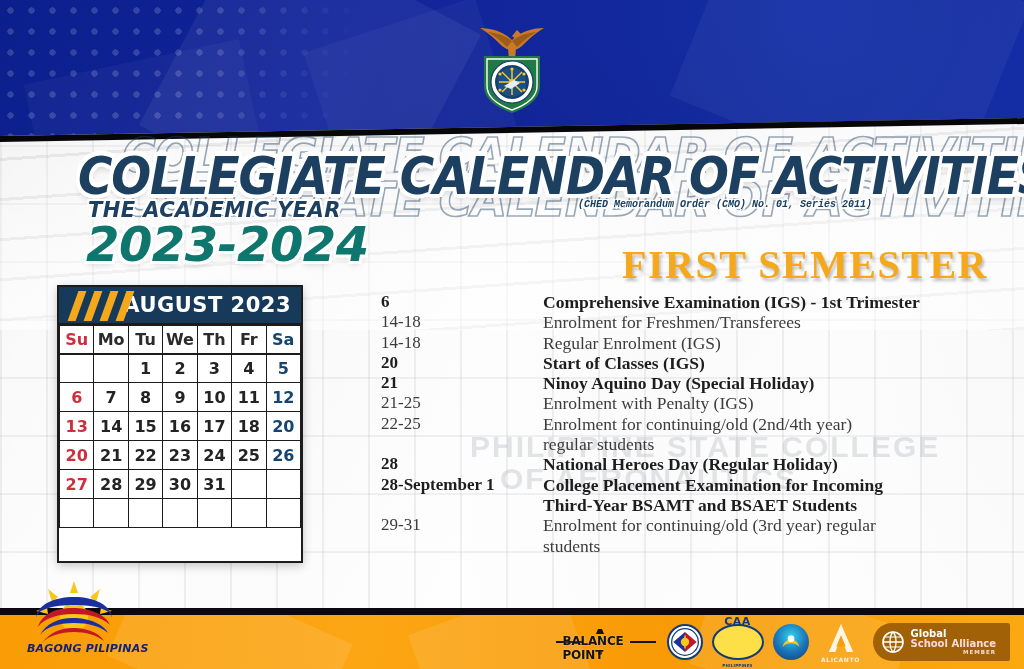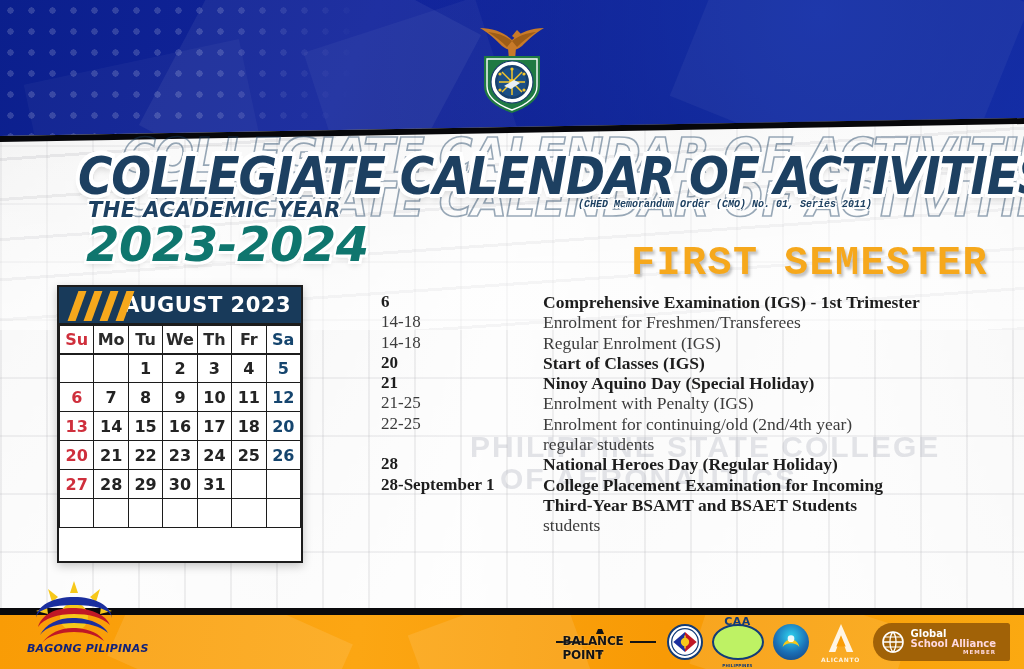--- a/index.html
+++ b/index.html
@@ -114,21 +114,21 @@
   }
   .cmo-note{
     position:absolute; left:578px; top:199px; z-index:9;
     font-size:10px; font-weight:700; font-style:italic;
     font-family:Liberation Mono, monospace; color:#1d4061;
     text-shadow:-1.5px -1.5px 0 #fff,1.5px -1.5px 0 #fff,-1.5px 1.5px 0 #fff,1.5px 1.5px 0 #fff;
   }
   .semester{
     position:absolute; right:36px; top:241px; z-index:9;
     font-size:40px; font-weight:900; letter-spacing:1.5px;
-    font-family:Liberation Mono, monospace; color:#f6a81c;
+    font-family:Liberation Serif, serif; color:#f6a81c;
     text-shadow:2px 3px 3px rgba(80,80,80,.35);
   }
 
   
   .calcard{
     position:absolute; left:57px; top:285px; width:246px; height:278px; z-index:10;
     background:#ffffff; border:2px solid #1c1c1c;
     box-shadow:0 3px 9px rgba(0,0,0,.22);
   }
   .cal-head{
@@ -195,21 +195,21 @@
   .partners{ position:absolute; right:14px; bottom:4px; height:46px; display:flex; align-items:center; gap:9px; z-index:13; }
   .plogo{ display:flex; align-items:center; justify-content:center; }
   .bpoint{ position:relative; width:104px; height:30px; }
   .bpoint .bp-label{
     position:absolute; left:9px; top:7px; font-size:12px; font-weight:900; 
     color:#141414; letter-spacing:-.2px; font-family:"DejaVu Sans",sans-serif;
     text-shadow:0 0 2px rgba(255,255,255,.4);
   }
   .seal-ph{ width:36px; height:36px; border-radius:50%; background:#fff; border:2.5px solid #123c78;
             display:flex; align-items:center; justify-content:center; overflow:hidden; }
-  .caa{ width:52px; height:36px; border-radius:50%; background:#bef264; border:2px solid #123c78;
+  .caa{ width:52px; height:36px; border-radius:50%; background:#fde047; border:2px solid #123c78;
         display:flex; flex-direction:column; align-items:center; justify-content:center;gap:36px; }
   .caa .caa-t{ font-size:11px; font-weight:900; color:#123c78; letter-spacing:.5px; font-family:"DejaVu Sans",sans-serif; line-height:1;}
   .caa .caa-s{ font-size:4px; font-weight:700; color:#123c78; letter-spacing:.2px; font-family:"DejaVu Sans",sans-serif;}
   .emb{ width:36px; height:36px; border-radius:50%;
         background:radial-gradient(circle at 50% 35%, #2fd2ef 0%, #1b6fb5 55%, #123c78 100%);
         display:flex; align-items:center; justify-content:center; }
   .alic{ position:relative; width:46px; height:40px; display:flex; flex-direction:column; align-items:center; justify-content:flex-start; }
   .alic .a-name{ position:absolute; bottom:-1px; font-size:6px; font-weight:800; color:rgba(255,255,255,.85);
                  letter-spacing:.6px; font-family:"DejaVu Sans",sans-serif; }
   .gsa{ display:flex; align-items:center; gap:6px; background:#a16207; border-radius:22px 3px 3px 22px;
@@ -412,20 +412,24 @@
     </div>
     <div class="ev b">
       <div class="d">28-September 1</div>
       <div class="t">College Placement Examination for Incoming</div>
     </div>
     <div class="ev b">
       <div class="d"></div>
       <div class="t">Third-Year BSAMT and BSAET Students</div>
     </div>
     <div class="ev">
+      <div class="d">29-31</div>
+      <div class="t">Enrolment for continuing/old (3rd year) regular</div>
+    </div>
+    <div class="ev">
       <div class="d"></div>
       <div class="t">students</div>
     </div>
   </div>
 
   <div class="botblack"></div>
   <div class="botbar">
     <div class="streak s1"></div>
     <div class="streak s2"></div>
     <div class="streak s3"></div>

